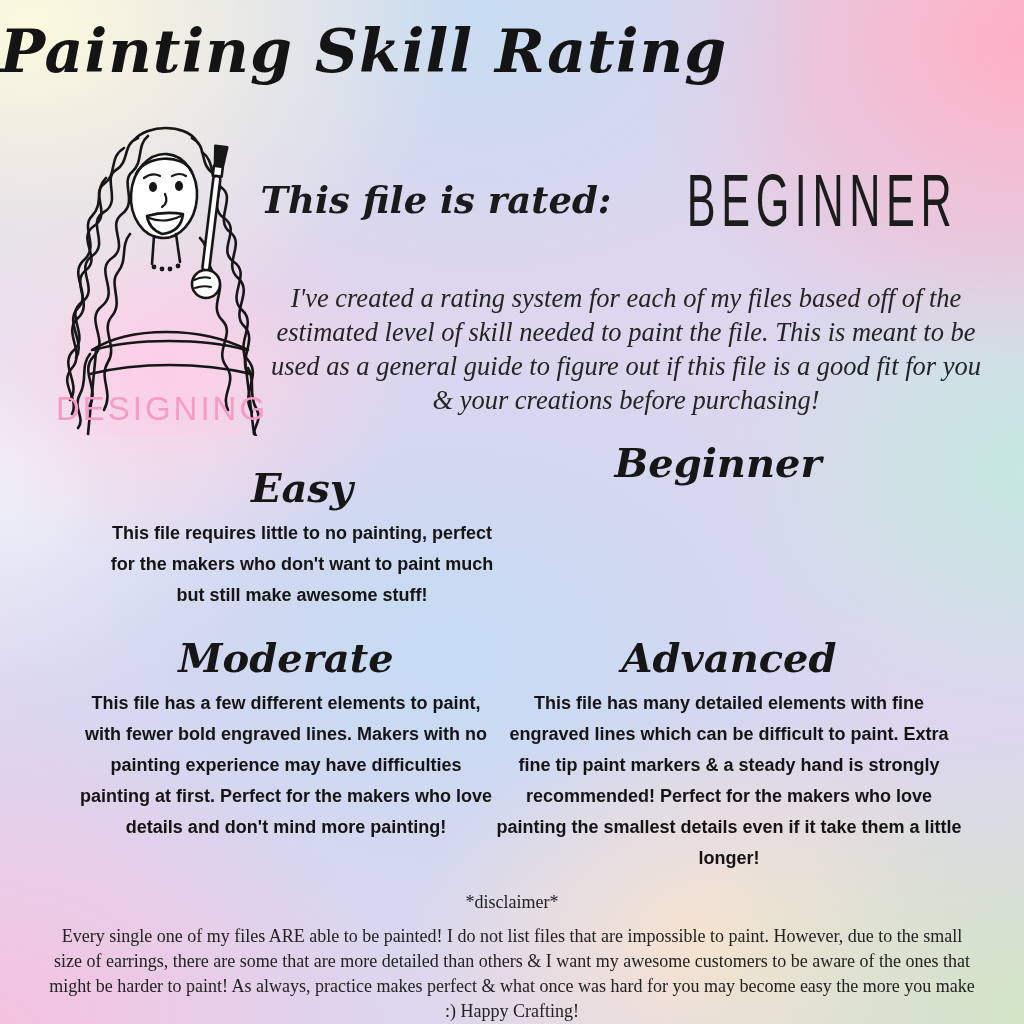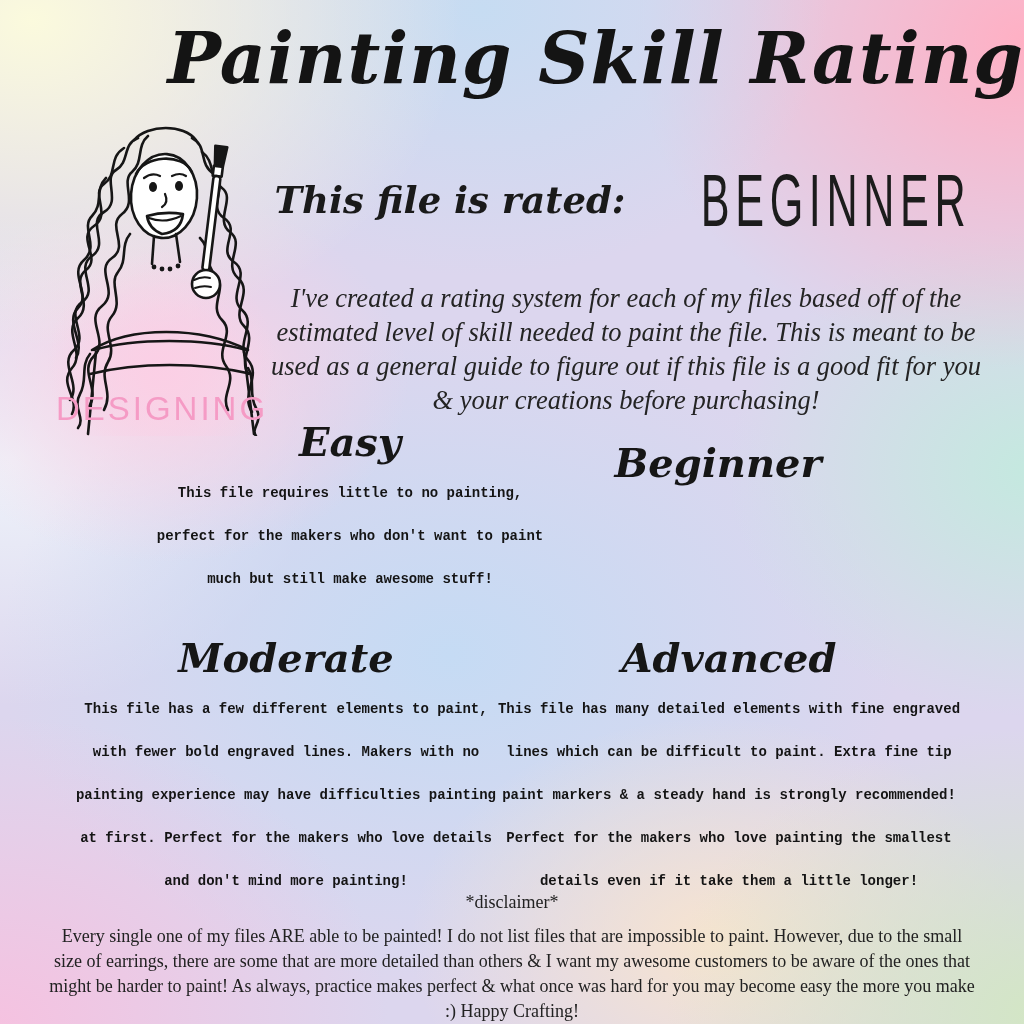--- a/index.html
+++ b/index.html
@@ -27,46 +27,45 @@
 
   .script {
     font-family: "DejaVu Serif", serif;
     font-style: italic;
     font-weight: bold;
   }
 
   .page-title {
     position: absolute;
     top: 16px; left: 0; right: 0;
-    text-align: right;
-    font-size: 71px;
+    text-align: left;
+    font-size: 60px;
     letter-spacing: 1px;
     color: #141414;
-    margin-left: 28px;
   }
 
   
   .logo { position: absolute; left: 42px; top: 116px; width: 240px; height: 320px; }
   .logo svg { position: absolute; inset: 0; }
   .brand-name {
     position: absolute; left: 0; right: 0; bottom: 42px;
     text-align: center; font-size: 44px; color: #181818; z-index: 2;
   }
   .brand-sub {
     position: absolute; left: 0; right: 0; bottom: 8px;
     text-align: center;
     font-family: "Liberation Sans", sans-serif;
     font-size: 33px; font-weight: 400;
     letter-spacing: 3px;
     color: #f59bc5; z-index: 2;
   }
 
   
   .rated-row {
-    position: absolute; left: 295px; top: 150px; width: 690px; height: 100px;
+    position: absolute; left: 281px; top: 150px; width: 690px; height: 100px;
     display: flex; align-items: center; justify-content: center; gap: 42px;
   }
   .rated-label { font-size: 37px; white-space: nowrap; }
   .rated-value {
     display: inline-block;
     font-family: "Liberation Sans", sans-serif;
     font-weight: 400;
     font-size: 54px;
     letter-spacing: 7px;
     transform: scale(0.80, 1.38);
@@ -80,26 +79,26 @@
     text-align: center;
     font-size: 26.5px; line-height: 34px;
     color: #242424;
     font-style: italic;
   }
 
   .level { position: absolute; text-align: center; }
   .level-title { font-size: 40px; line-height: 52px; color: #161616; }
   .level-desc {
     margin-top: 4px;
-    font-family: Liberation Mono, monospace;
+    font-family: Liberation Sans, sans-serif;
     font-weight: bold;
-    font-size: 14px; line-height: 43px;
+    font-size: 18px; line-height: 31px;
     color: #141414;
   }
-  .level-easy     { left: 108px; top: 416px; width: 388px; margin-left: 48px; }
+  .level-easy     { left: 108px; top: 462px; width: 388px; }
   .level-beginner { left: 516px; top: 437px; width: 404px; }
   .level-moderate { left: 74px;  top: 632px; width: 424px; }
   .level-advanced { left: 492px; top: 632px; width: 474px; }
 
   .disclaimer {
     position: absolute; left: 48px; top: 890px; width: 928px;
     text-align: center;
     font-size: 18px; line-height: 25px;
     color: #222;
   }

